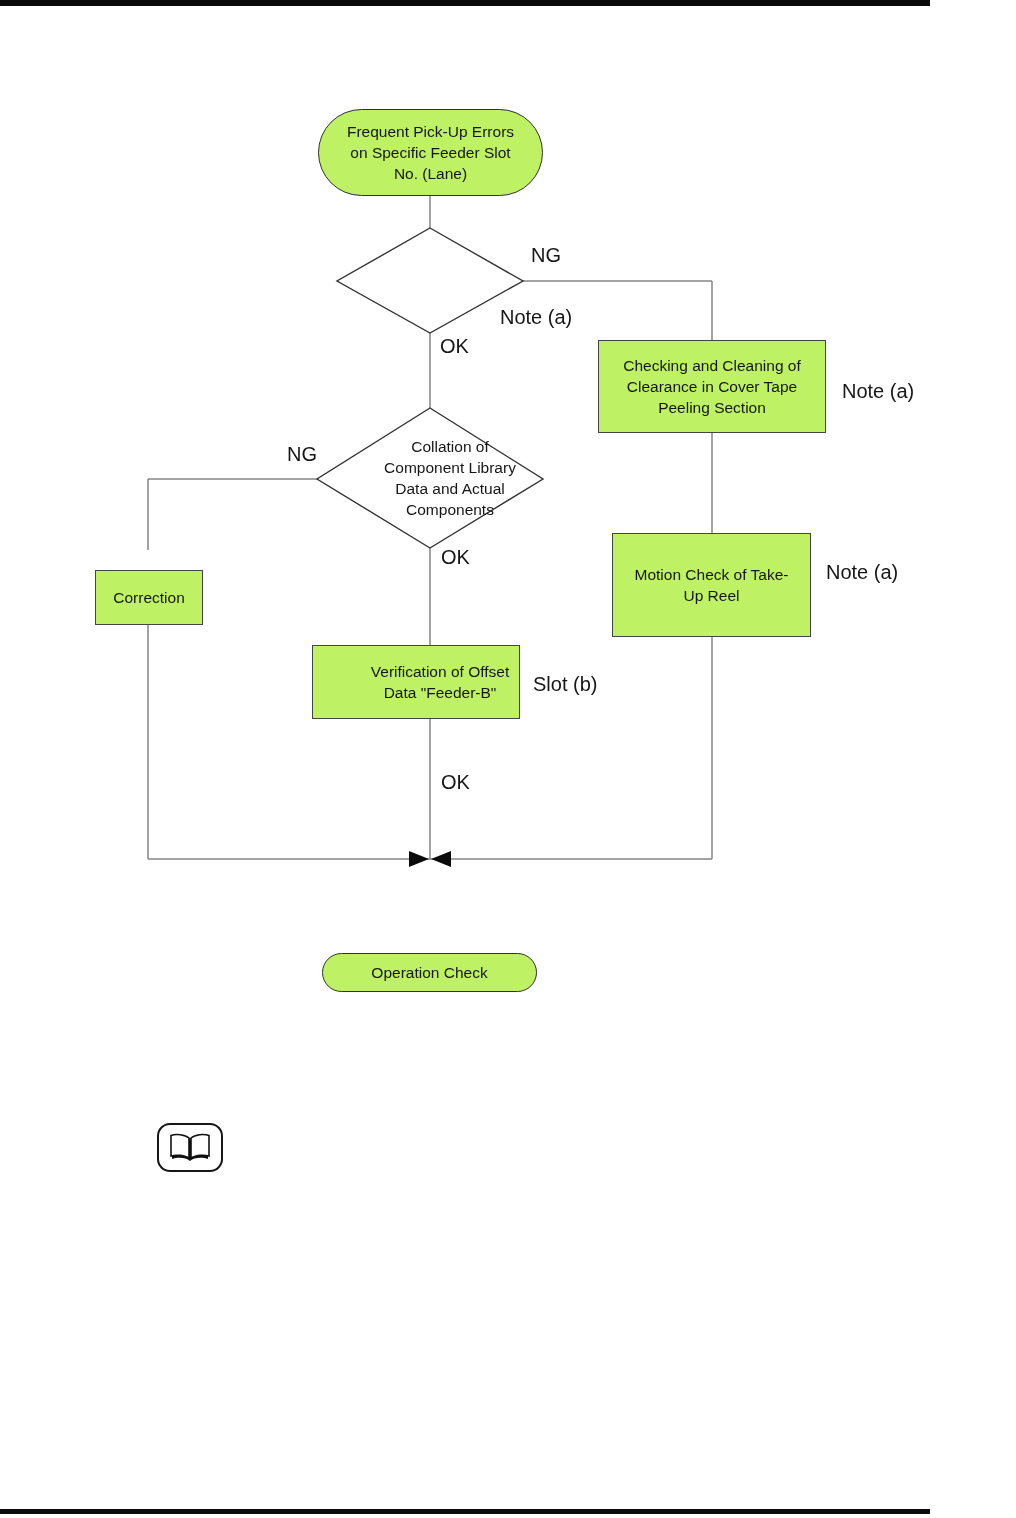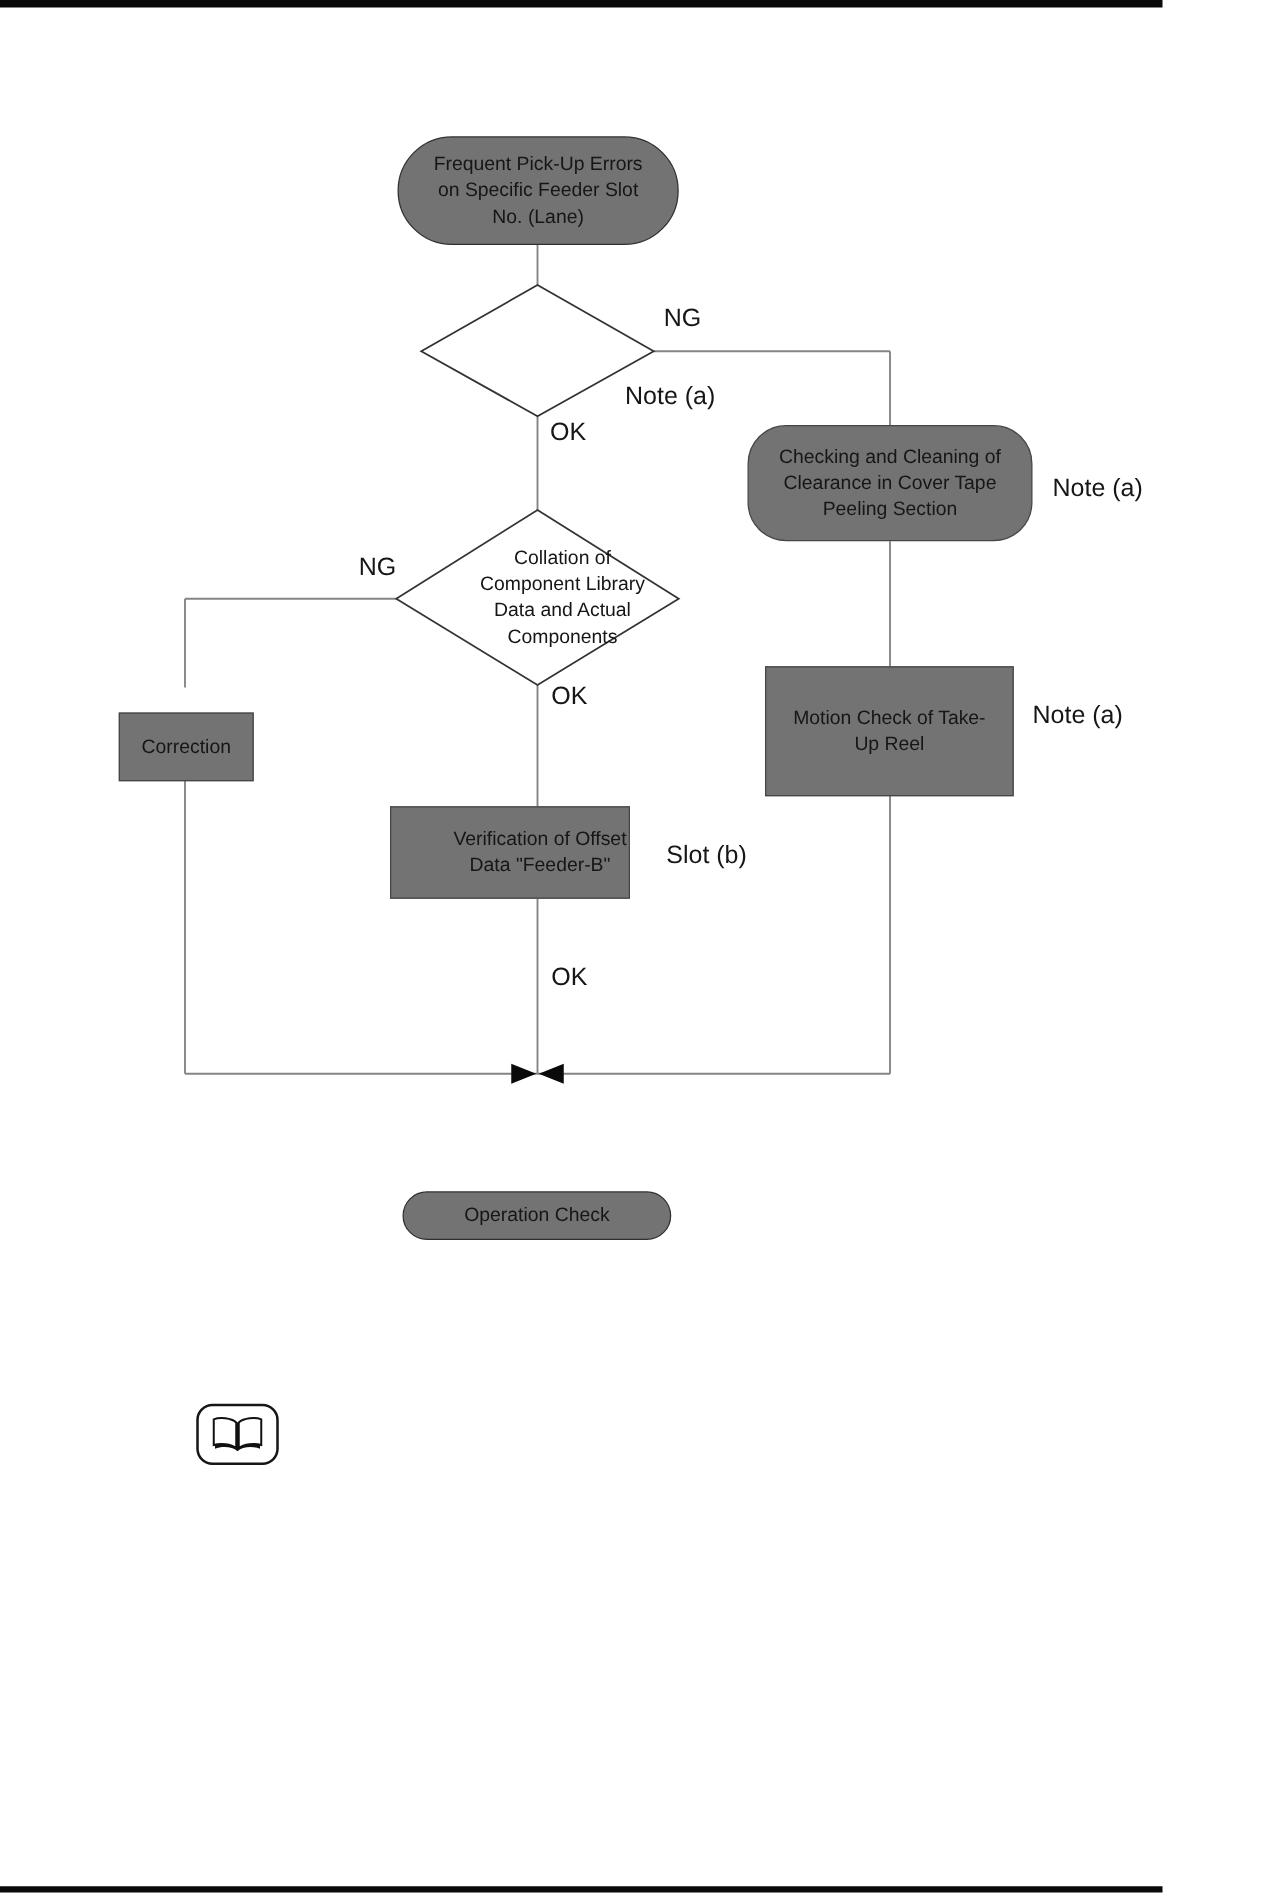--- a/index.html
+++ b/index.html
@@ -10,21 +10,21 @@
     font-family:"Liberation Sans", sans-serif;
     color:#161616;
     overflow:hidden;
   }
   .rule{position:absolute;background:#0a0a0a;}
   .top-rule{left:0;top:0;width:930px;height:6px;}
   .bottom-rule{left:0;top:1509px;width:930px;height:5px;}
   svg.flow-lines{position:absolute;left:0;top:0;z-index:1;}
   .node{
     position:absolute;z-index:2;
-    background:#737373;
+    background:#bef264;
     border:1.5px solid #454545;
     display:flex;align-items:center;justify-content:center;
     text-align:center;
     font-size:15.5px;line-height:21px;
     white-space:pre-line;
     box-sizing:border-box;
   }
   .terminator{border:1.5px solid #303030;border-radius:44px;}
   .pill{border:1.5px solid #303030;border-radius:20px;margin-top:20px;}
   .diamond-label{
@@ -84,30 +84,30 @@
   <div class="node terminator" style="left:318px;top:109px;width:225px;height:87px;">Frequent Pick-Up Errors
 on Specific Feeder Slot
 No. (Lane)</div>
 
 
   <div class="diamond-label" style="left:355px;top:414px;width:190px;height:128px;">Collation of
 Component Library
 Data and Actual
 Components</div>
 
-  <div class="node" style="left:598px;top:340px;width:228px;height:93px;border-radius:31px;">Checking and Cleaning of
+  <div class="node" style="left:598px;top:340px;width:228px;height:93px;">Checking and Cleaning of
 Clearance in Cover Tape
 Peeling Section</div>
 
   <div class="node" style="left:612px;top:533px;width:199px;height:104px;">Motion Check of Take-
 Up Reel</div>
 
   <div class="node" style="left:95px;top:550px;width:108px;height:55px;margin-top:20px;">Correction</div>
 
-  <div class="node" style="left:312px;top:645px;width:192px;height:74px;padding-left:48px;">Verification of Offset
+  <div class="node" style="left:312px;top:645px;width:208px;height:74px;padding-left:48px;">Verification of Offset
 Data "Feeder-B"</div>
 
   <div class="node pill" style="left:322px;top:933px;width:215px;height:39px;">Operation Check</div>
 
   <div class="lbl" style="left:531px;top:246px;">NG</div>
   <div class="lbl" style="left:500px;top:308px;">Note (a)</div>
   <div class="lbl" style="left:440px;top:337px;">OK</div>
   <div class="lbl" style="left:287px;top:445px;">NG</div>
   <div class="lbl" style="left:441px;top:548px;">OK</div>
   <div class="lbl" style="left:842px;top:382px;">Note (a)</div>

